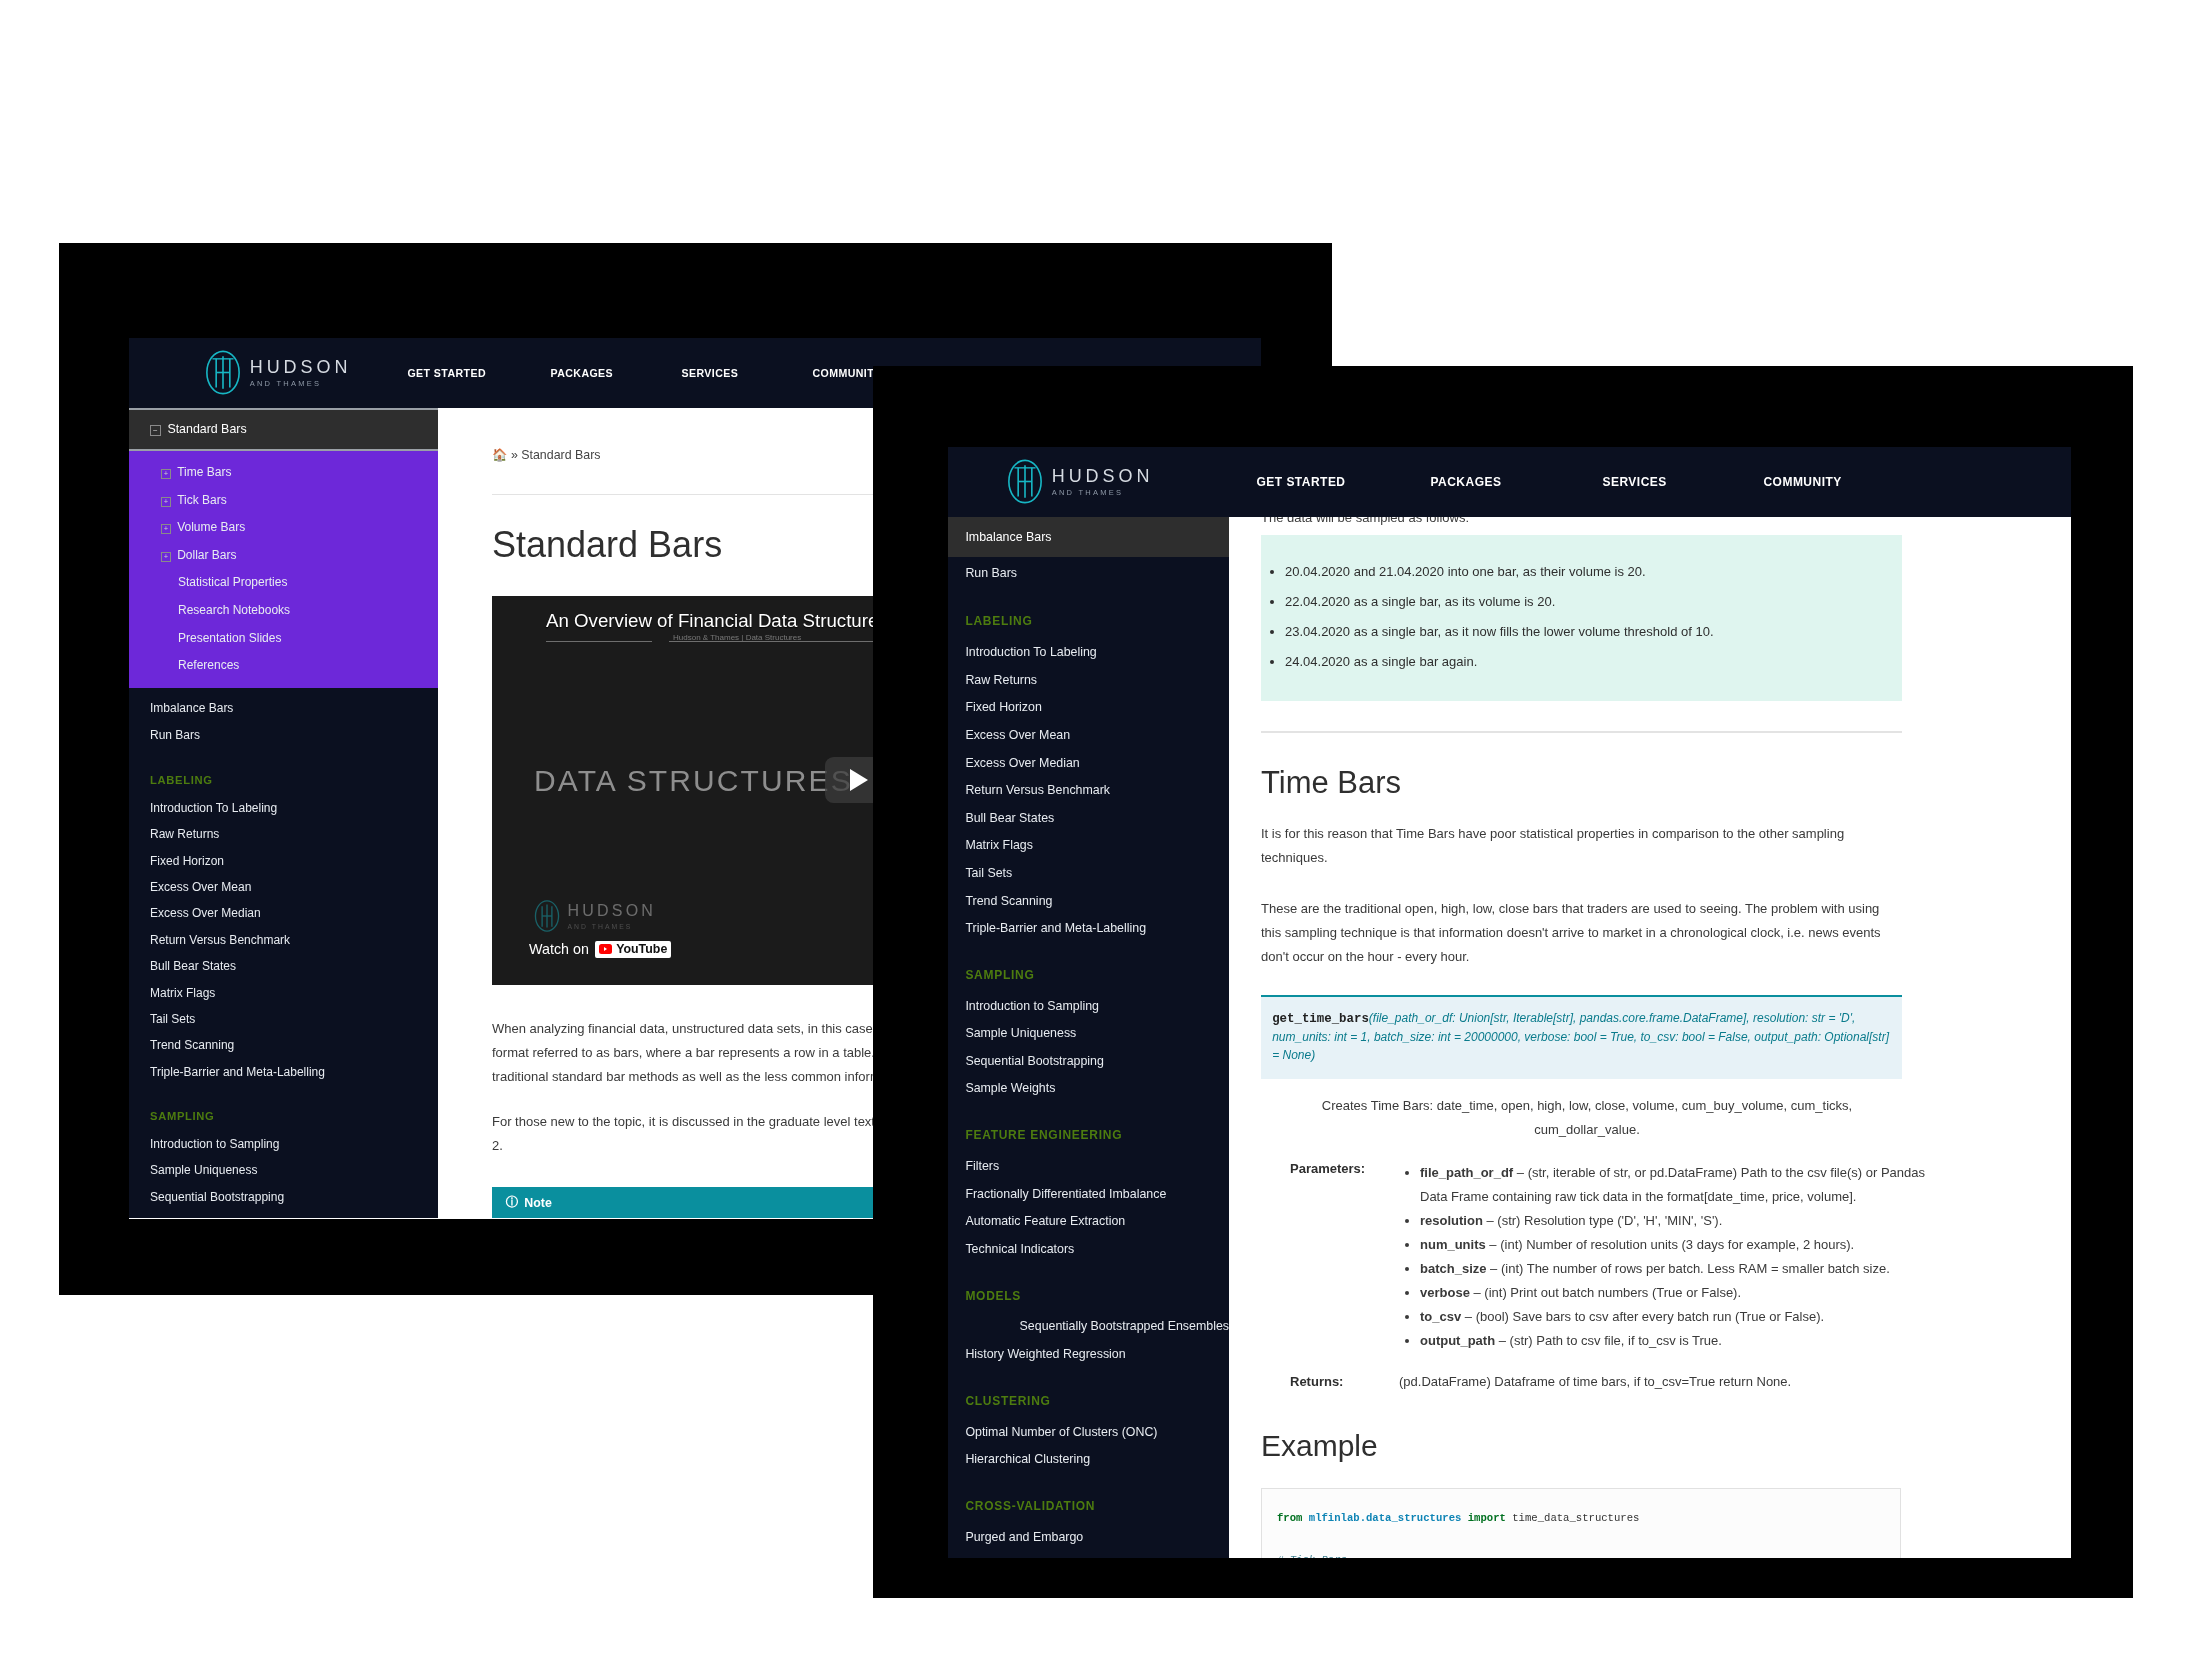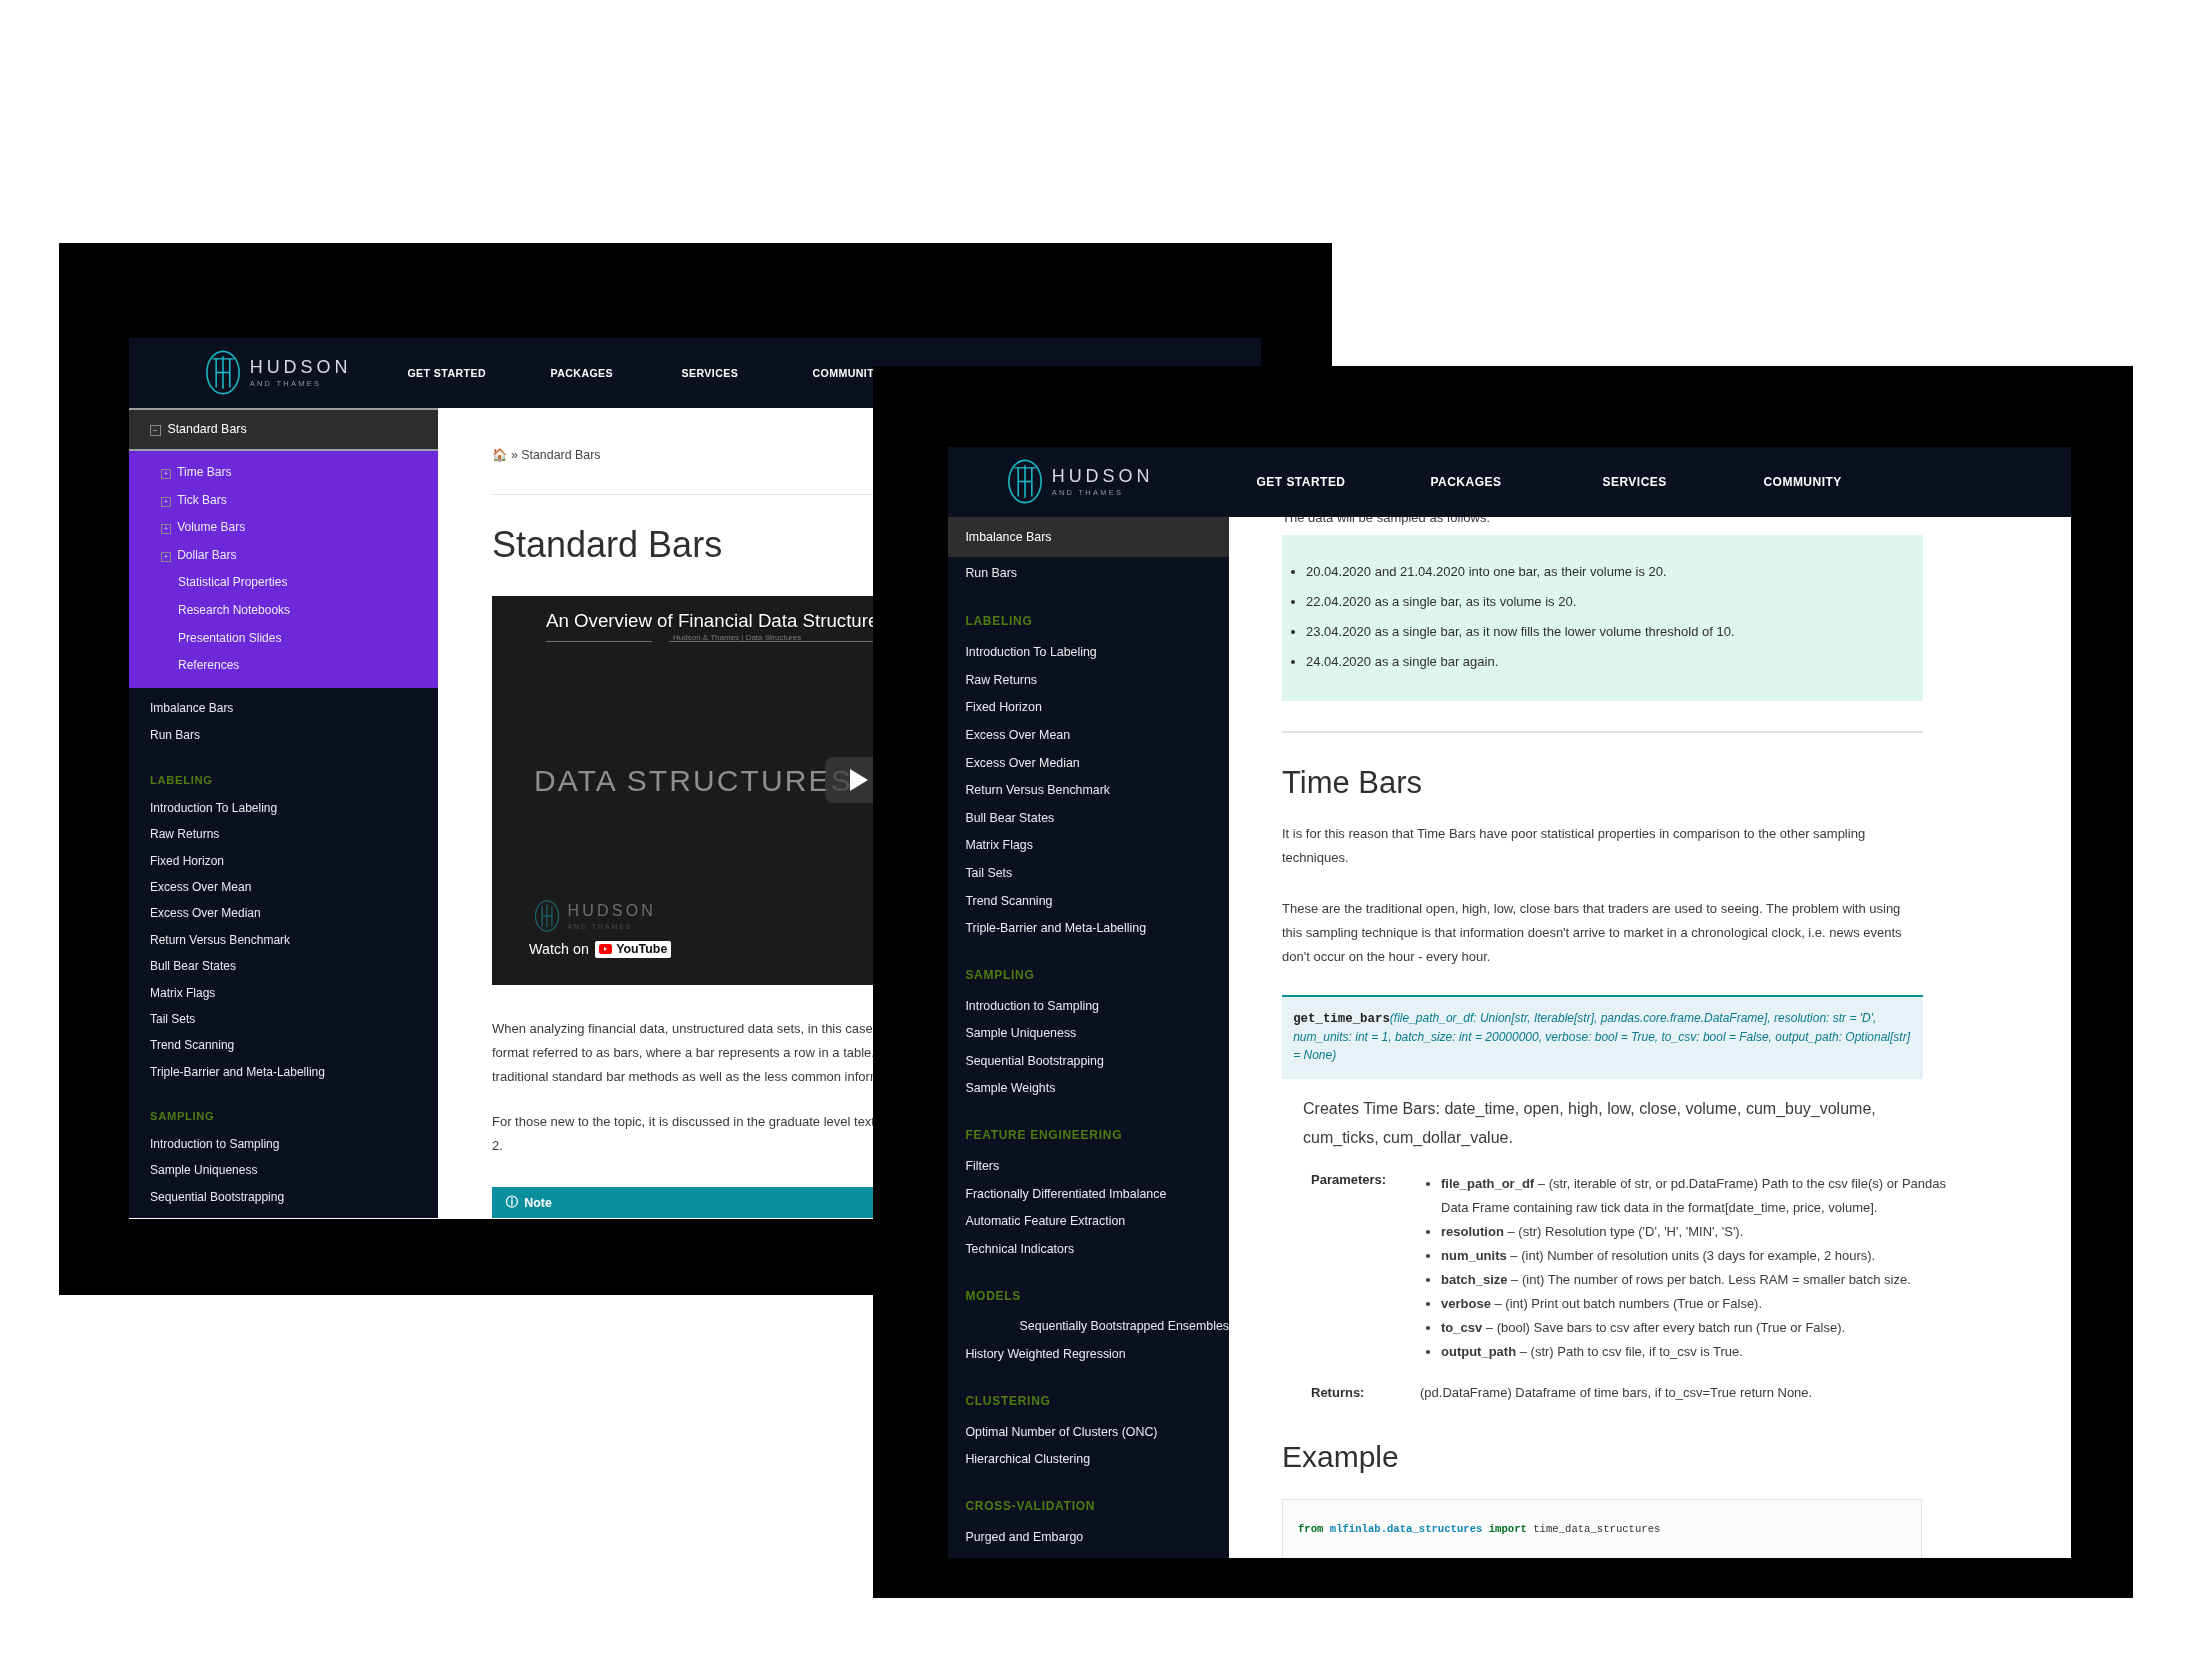--- a/index.html
+++ b/index.html
@@ -287,21 +287,21 @@
     <div class="sb-item" style="padding:6.8px 0 6.8px 17.4px;font-size:12.4px;"><span>History Weighted Regression</span></div>
 
     <div class="sb-caption" style="padding:26px 0 10px 17.4px;font-size:12px;">CLUSTERING</div>
     <div class="sb-item" style="padding:6.8px 0 6.8px 17.4px;font-size:12.4px;"><span>Optimal Number of Clusters (ONC)</span></div>
     <div class="sb-item" style="padding:6.8px 0 6.8px 17.4px;font-size:12.4px;"><span>Hierarchical Clustering</span></div>
 
     <div class="sb-caption" style="padding:26px 0 10px 17.4px;font-size:12px;">CROSS-VALIDATION</div>
     <div class="sb-item" style="padding:6.8px 0 6.8px 17.4px;font-size:12.4px;"><span>Purged and Embargo</span></div>
   </div>
 
-  <div class="content" style="position:absolute;left:281px;top:70px;width:842px;height:1041px;padding:0 0 0 53px;">
+  <div class="content" style="position:absolute;left:281px;top:70px;width:842px;height:1041px;padding:0 0 0 32px;">
 
     <div style="margin-top:-7.5px;font-size:13px;color:#3a3a3a;">The data will be sampled as follows:</div>
     <div class="greenbox" style="margin-top:10px;width:641px;padding:22.4px 0 25px 0;">
       <ul style="font-size:13px;line-height:2.3;">
         <li>20.04.2020 and 21.04.2020 into one bar, as their volume is 20.</li>
         <li>22.04.2020 as a single bar, as its volume is 20.</li>
         <li>23.04.2020 as a single bar, as it now fills the lower volume threshold of 10.</li>
         <li>24.04.2020 as a single bar again.</li>
       </ul>
     </div>
@@ -310,21 +310,21 @@
 
     <h2 class="doc" style="margin-top:32px;font-size:31px;">Time Bars</h2>
 
     <p class="doc" style="margin-top:21px;width:641px;font-size:13px;line-height:1.85;">It is for this reason that Time Bars have poor statistical properties in comparison to the other sampling techniques.</p>
     <p class="doc" style="margin-top:27px;width:641px;font-size:13px;line-height:1.85;">These are the traditional open, high, low, close bars that traders are used to seeing. The problem with using this sampling technique is that information doesn't arrive to market in a chronological clock, i.e. news events don't occur on the hour - every hour.</p>
 
     <div class="sig" style="margin-top:26px;width:641px;padding:12.4px 11.2px 13.7px 11.2px;">
       <span class="fn" style="font-size:12.4px;">get_time_bars</span><span class="args" style="font-size:12px;line-height:1.55;">(file_path_or_df: Union[str, Iterable[str], pandas.core.frame.DataFrame], resolution: str = 'D', num_units: int = 1, batch_size: int = 20000000, verbose: bool = True, to_csv: bool = False, output_path: Optional[str] = None)</span>
     </div>
 
-    <p class="pdesc" style="margin:15px 0 16px 21px;width:610px;font-size:16px;line-height:1.85;">Creates Time Bars: date_time, open, high, low, close, volume, cum_buy_volume, cum_ticks, cum_dollar_value.</p>
+    <p class="pdesc" style="margin:15px 0 16px 21px;width:610px;font-size:13px;line-height:1.85;text-align:center;">Creates Time Bars: date_time, open, high, low, close, volume, cum_buy_volume, cum_ticks, cum_dollar_value.</p>
 
     <div class="ptable" style="margin-top:18.7px;">
       <span class="plabel" style="width:109px;font-size:13px;padding-left:29px;">Parameters:</span>
       <ul class="plist" style="font-size:13px;line-height:1.85;width:517px;">
         <li><b>file_path_or_df</b><span> – (str, iterable of str, or pd.DataFrame) Path to the csv file(s) or Pandas Data Frame containing raw tick data in the format[date_time, price, volume].</span></li>
         <li><b>resolution</b><span> – (str) Resolution type ('D', 'H', 'MIN', 'S').</span></li>
         <li><b>num_units</b><span> – (int) Number of resolution units (3 days for example, 2 hours).</span></li>
         <li><b>batch_size</b><span> – (int) The number of rows per batch. Less RAM = smaller batch size.</span></li>
         <li><b>verbose</b><span> – (int) Print out batch numbers (True or False).</span></li>
         <li><b>to_csv</b><span> – (bool) Save bars to csv after every batch run (True or False).</span></li>

